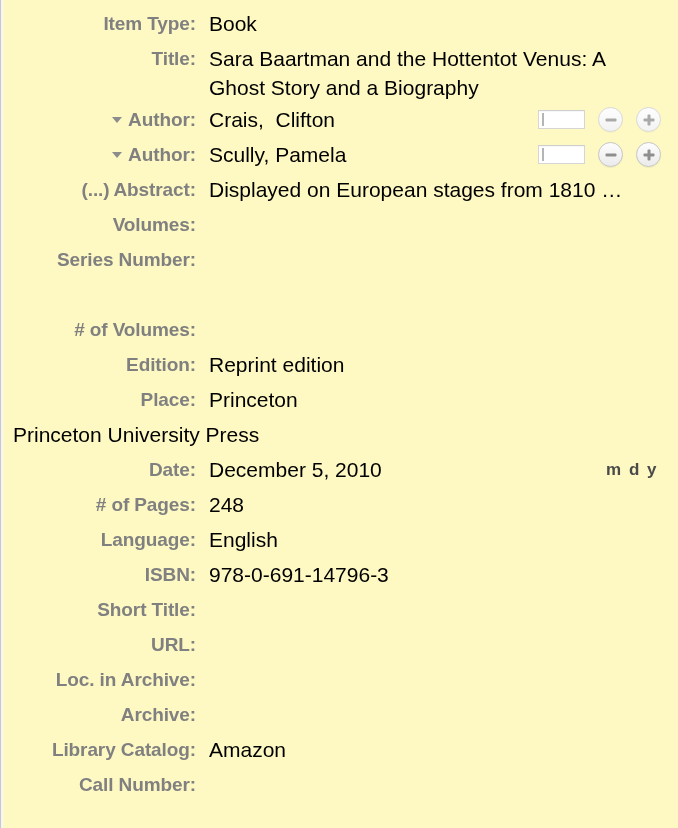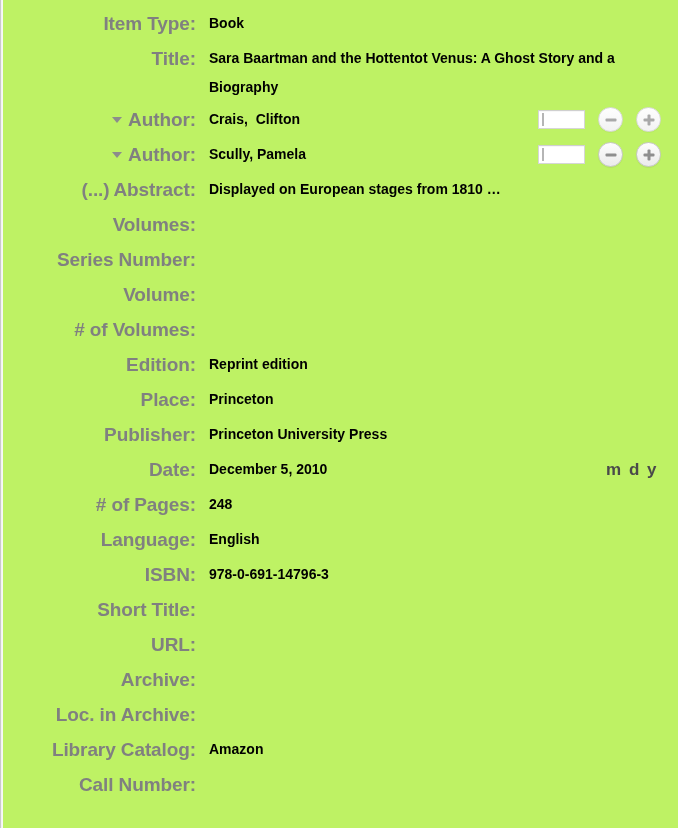--- a/index.html
+++ b/index.html
@@ -13,21 +13,21 @@
     height: 828px;
     overflow: hidden;
     font-family: "Liberation Sans", "DejaVu Sans", sans-serif;
     -webkit-font-smoothing: antialiased;
   }
 
   #pane {
     position: relative;
     width: 678px;
     height: 828px;
-    background: #bef264;
+    background: #fef9c3;
     box-sizing: border-box;
     overflow: hidden;
   }
 
   
   #left-edge {
     position: absolute;
     left: 0;
     top: 0;
     width: 3px;
@@ -82,23 +82,23 @@
   .label-cell .prefix-dots {
     color: #808080;
     font-weight: bold;
     margin-right: 4px;
   }
 
   .value-cell {
     flex: 1 1 auto;
     padding-left: 13px;
     color: #000000;
-    font-size: 14px;
+    font-size: 21px;
     line-height: 35px;
-    font-weight: bold;
+    font-weight: normal;
     box-sizing: border-box;
     white-space: pre-wrap;
     min-width: 0;
   }
 
   .value-cell.multiline {
     line-height: 29px;
     padding-top: 3px;
   }
 
@@ -252,41 +252,39 @@
       <div class="label-cell">Volumes:</div>
       <div class="value-cell empty"></div>
     </div>
 
     <div class="row">
       <div class="label-cell">Series Number:</div>
       <div class="value-cell empty"></div>
     </div>
 
     <div class="row">
-      <div class="label-cell">Volume:</div>
       <div class="value-cell empty"></div>
     </div>
 
     <div class="row">
       <div class="label-cell"># of Volumes:</div>
       <div class="value-cell empty"></div>
     </div>
 
     <div class="row">
       <div class="label-cell">Edition:</div>
       <div class="value-cell">Reprint edition</div>
     </div>
 
     <div class="row">
       <div class="label-cell">Place:</div>
       <div class="value-cell">Princeton</div>
     </div>
 
     <div class="row">
-      <div class="label-cell">Publisher:</div>
       <div class="value-cell">Princeton University Press</div>
     </div>
 
     <div class="row">
       <div class="label-cell">Date:</div>
       <div class="value-cell">December 5, 2010</div>
       <div class="date-hint">m d y</div>
     </div>
 
     <div class="row">
@@ -308,26 +306,26 @@
       <div class="label-cell">Short Title:</div>
     </div>
 
     <div class="row">
       <div class="label-cell">URL:</div>
       <div class="value-cell empty"></div>
     </div>
 
 
     <div class="row">
+      <div class="label-cell">Loc. in Archive:</div>
+      <div class="value-cell empty"></div>
+    </div>
+
+    <div class="row">
       <div class="label-cell">Archive:</div>
-      <div class="value-cell empty"></div>
-    </div>
-
-    <div class="row">
-      <div class="label-cell">Loc. in Archive:</div>
       <div class="value-cell empty"></div>
     </div>
 
     <div class="row">
       <div class="label-cell">Library Catalog:</div>
       <div class="value-cell">Amazon</div>
     </div>
 
     <div class="row">
       <div class="label-cell">Call Number:</div>

